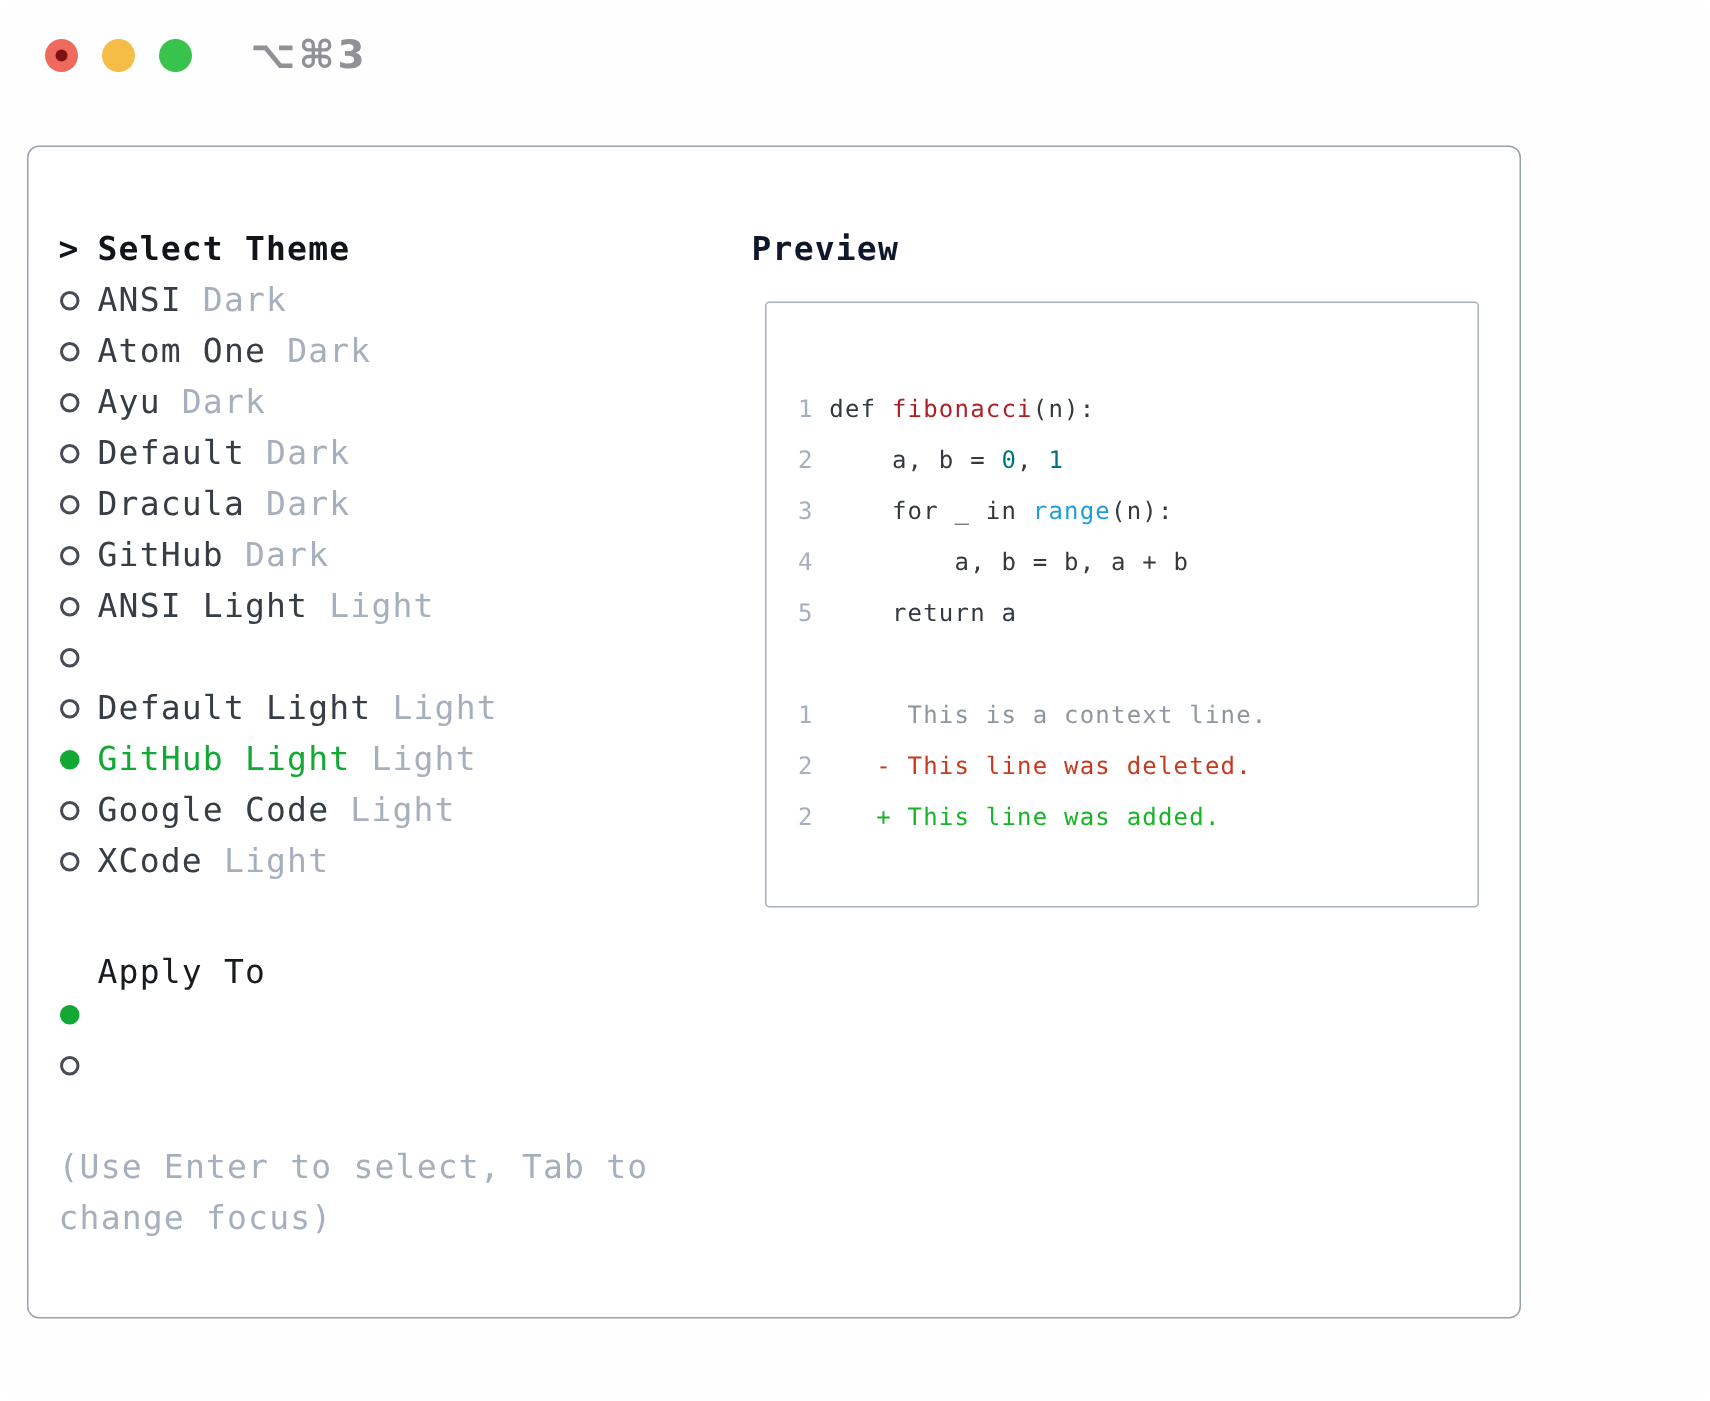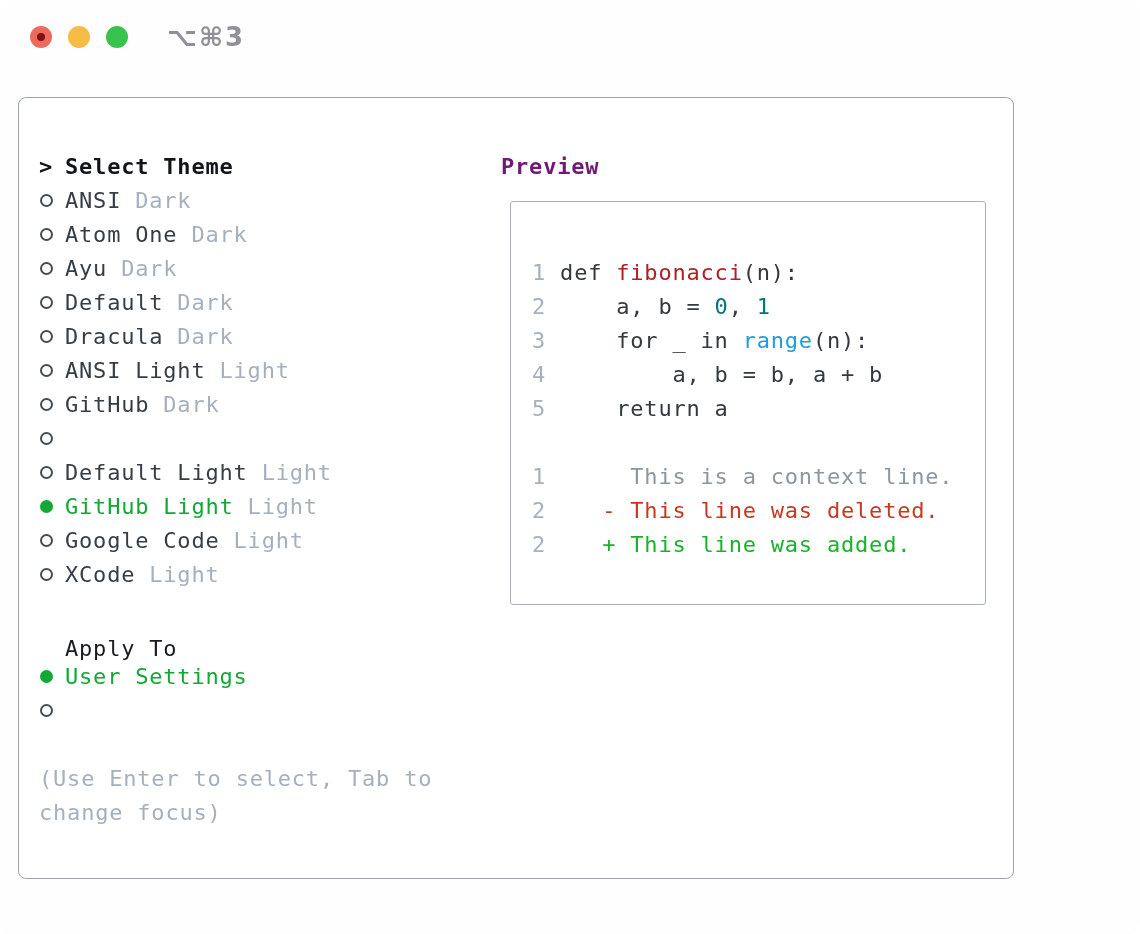--- a/index.html
+++ b/index.html
@@ -25,24 +25,24 @@
   .circle{width:13px;height:13px;border-radius:50%;box-sizing:border-box;border:2px solid #464c54;margin-left:1px;}
   .circle.filled{border:none;background:var(--ui-green);}
   .hdr{font-weight:bold;color:#111418;}
   .name{color:#363d45;}
   .name.sel{color:var(--ui-green);}
   .suffix{color:var(--muted);}
   .apply-label{color:#181c20;margin-top:12px;}
   .hint{color:var(--muted);text-align:right;}
   
   .preview-header{position:absolute;left:482px;top:51px;height:34px;display:flex;align-items:center;
-                  font-weight:bold;color:#701a75;}
+                  font-weight:bold;color:#0f172a;}
   .preview-box{position:absolute;left:491px;top:103px;width:476px;height:404px;box-sizing:border-box;
                border:1.5px solid #a8b0bb;border-radius:3px;padding:54px 0 0 21px;overflow:hidden;}
-  .code-line{height:34px;line-height:34px;white-space:pre;font-size:22px;letter-spacing:0.8px;}
+  .code-line{height:34px;line-height:34px;white-space:pre;font-size:16px;letter-spacing:0.8px;}
   .lnum{color:var(--muted);}
   .code{color:var(--dark);}
   .func{color:var(--func);}
   .lit{color:var(--lit);}
   .builtin{color:var(--builtin);}
   .context{color:var(--context);}
   .deleted{color:var(--deleted);}
   .added{color:var(--added);text-align:center;}
 </style>
 </head>
@@ -57,30 +57,30 @@
   <span class="win-title">⌥⌘3</span>
 
   <div class="panel">
     <div class="left-col mono" id="left-col">
         <div class="row"><span class="marker"><span class="prompt">&gt;</span></span><span class="hdr">Select Theme</span></div>
         <div class="row"><span class="marker"><span class="circle"></span></span><span><span class="name">ANSI</span><span class="suffix"> Dark</span></span></div>
         <div class="row"><span class="marker"><span class="circle"></span></span><span><span class="name">Atom One</span><span class="suffix"> Dark</span></span></div>
         <div class="row"><span class="marker"><span class="circle"></span></span><span><span class="name">Ayu</span><span class="suffix"> Dark</span></span></div>
         <div class="row"><span class="marker"><span class="circle"></span></span><span><span class="name">Default</span><span class="suffix"> Dark</span></span></div>
         <div class="row"><span class="marker"><span class="circle"></span></span><span><span class="name">Dracula</span><span class="suffix"> Dark</span></span></div>
+        <div class="row"><span class="marker"><span class="circle"></span></span><span><span class="name">GitHub</span><span class="suffix"> Dark</span></span></div>
         <div class="row"><span class="marker"><span class="circle"></span></span><span><span class="name">ANSI Light</span><span class="suffix"> Light</span></span></div>
-        <div class="row"><span class="marker"><span class="circle"></span></span><span><span class="name">GitHub</span><span class="suffix"> Dark</span></span></div>
         <div class="row"><span class="marker"><span class="circle"></span></span></div>
         <div class="row"><span class="marker"><span class="circle"></span></span><span><span class="name">Default Light</span><span class="suffix"> Light</span></span></div>
         <div class="row"><span class="marker"><span class="circle filled"></span></span><span><span class="name sel">GitHub Light</span><span class="suffix"> Light</span></span></div>
         <div class="row"><span class="marker"><span class="circle"></span></span><span><span class="name">Google Code</span><span class="suffix"> Light</span></span></div>
         <div class="row"><span class="marker"><span class="circle"></span></span><span><span class="name">XCode</span><span class="suffix"> Light</span></span></div>
         <div class="row"></div>
         <div class="row"><span class="marker"></span><span class="apply-label">Apply To</span></div>
-        <div class="row"><span class="marker"><span class="circle filled"></span></span><span><span class="name sel">User Settings</span></span></div>
+        <div class="row"><span class="marker"><span class="circle filled"></span></span></div>
         <div class="row"><span class="marker"><span class="circle"></span></span></div>
         <div class="row"></div>
         <div class="row hint">(Use Enter to select, Tab to</div>
         <div class="row hint">change focus)</div>
       </div>
     <div class="preview-header mono">Preview</div>
     <div class="preview-box" id="preview-box">
         <div class="code-line"><span class="lnum">1</span><span class="code"> def </span><span class="func">fibonacci</span><span class="code">(n):</span></div>
         <div class="code-line"><span class="lnum">2</span><span class="code">     a, b = </span><span class="lit">0</span><span class="code">, </span><span class="lit">1</span></div>
         <div class="code-line"><span class="lnum">3</span><span class="code">     for _ in </span><span class="builtin">range</span><span class="code">(n):</span></div>

